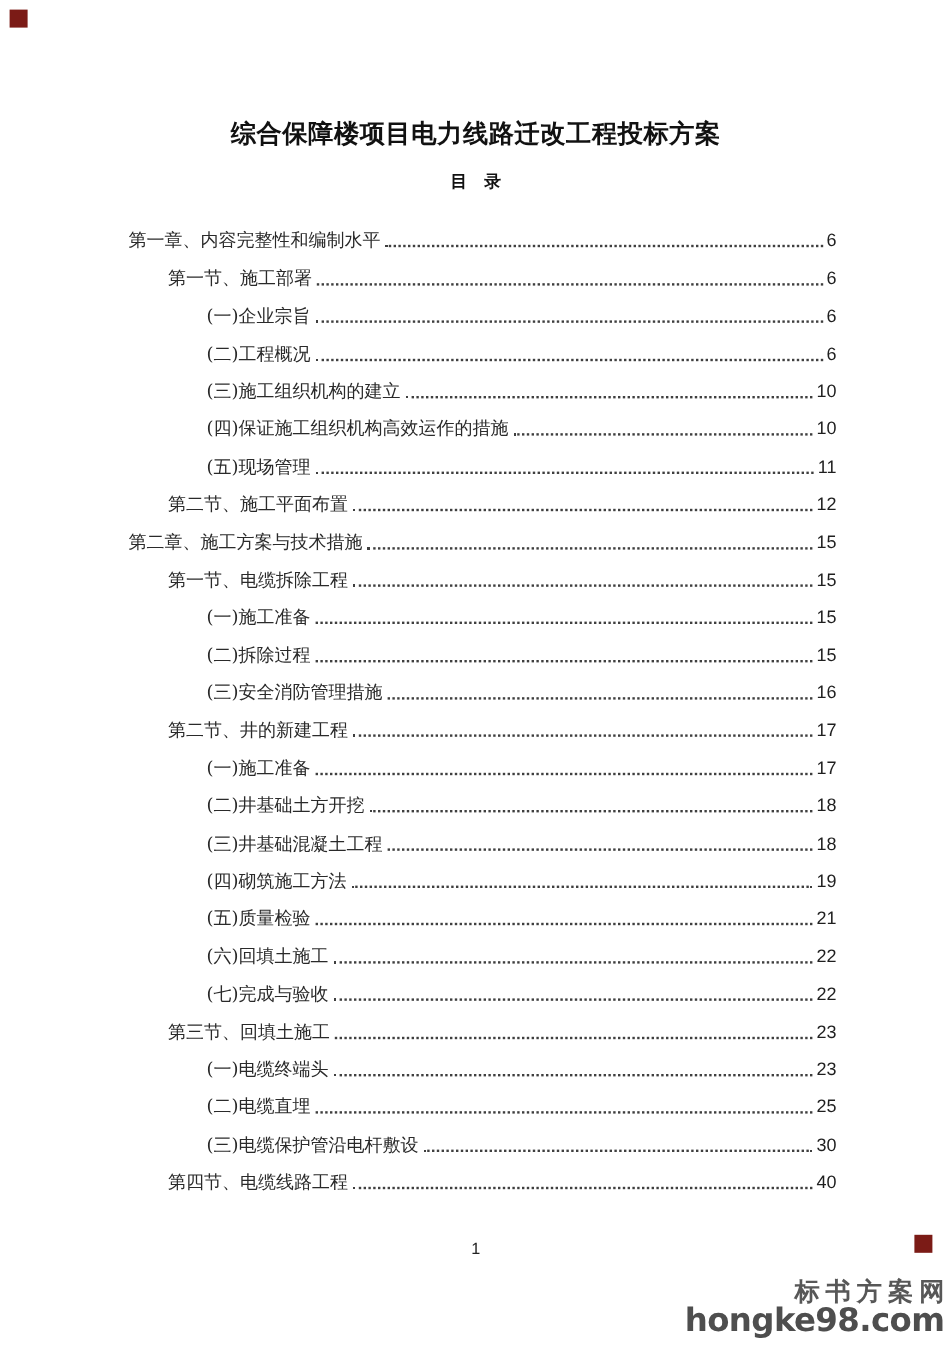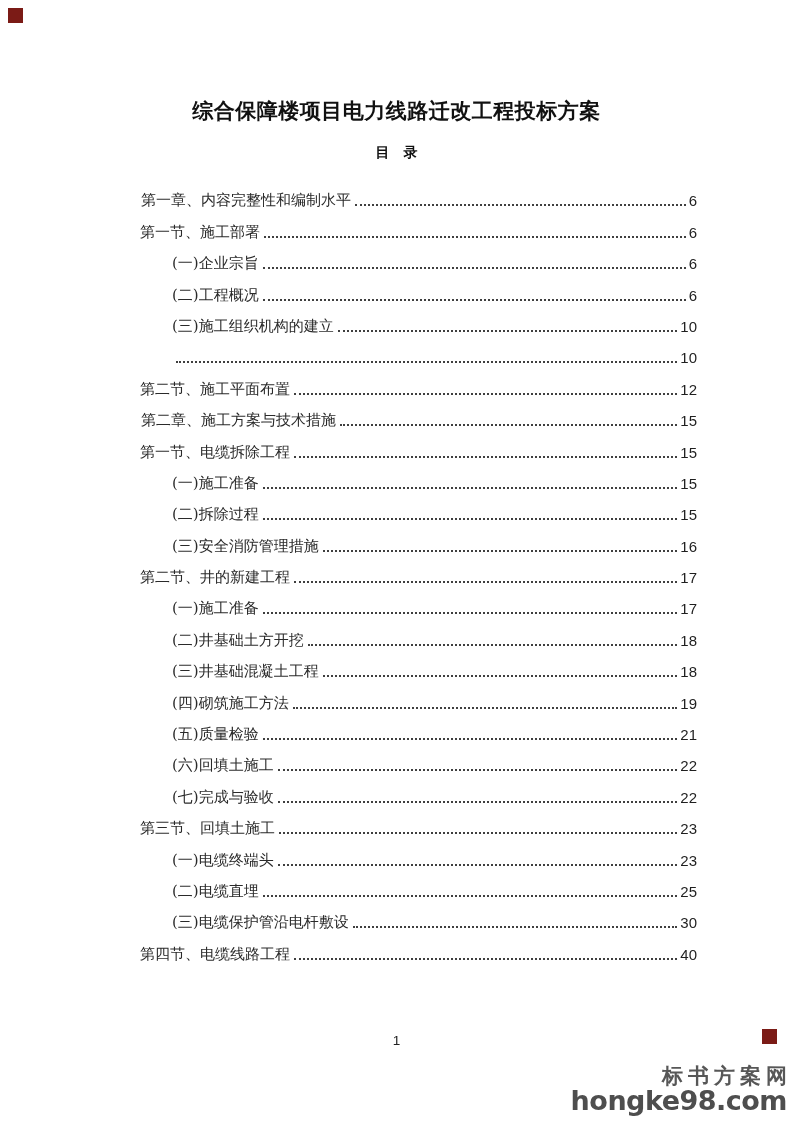--- a/index.html
+++ b/index.html
@@ -32,21 +32,21 @@
   }
   .toc-list{
     position:absolute;left:107px;top:183px;width:590px;
   }
   .toc-row{
     display:flex;align-items:flex-end;
     height:31.4px;
     font-size:15px;color:#2a2a2a;
     padding-bottom:5px;box-sizing:border-box;
   }
-  .toc-row.lvl1{padding-left:0;margin-left:34px;}
+  .toc-row.lvl1{padding-left:0;}
   .toc-row.lvl2{padding-left:33px;}
   .toc-row.lvl3{padding-left:65px;}
   .toc-title{white-space:nowrap;line-height:17px;}
   .toc-leader{
     flex:1;
     border-bottom:2px dotted #3f3f3f;
     margin:0 3px 3px 4px;
     align-self:flex-end;
     min-width:10px;
   }
@@ -107,22 +107,28 @@
       <span class="toc-title">(二)工程概况</span>
       <span class="toc-leader"></span>
       <span class="toc-page">6</span>
     </div>
       <div class="toc-row lvl3">
       <span class="toc-title">(三)施工组织机构的建立</span>
       <span class="toc-leader"></span>
       <span class="toc-page">10</span>
     </div>
       <div class="toc-row lvl3">
+      <span class="toc-title">(四)保证施工组织机构高效运作的措施</span>
       <span class="toc-leader"></span>
       <span class="toc-page">10</span>
+    </div>
+      <div class="toc-row lvl3">
+      <span class="toc-title">(五)现场管理</span>
+      <span class="toc-leader"></span>
+      <span class="toc-page">11</span>
     </div>
       <div class="toc-row lvl2">
       <span class="toc-title">第二节、施工平面布置</span>
       <span class="toc-leader"></span>
       <span class="toc-page">12</span>
     </div>
       <div class="toc-row lvl1">
       <span class="toc-title">第二章、施工方案与技术措施</span>
       <span class="toc-leader"></span>
       <span class="toc-page">15</span>

